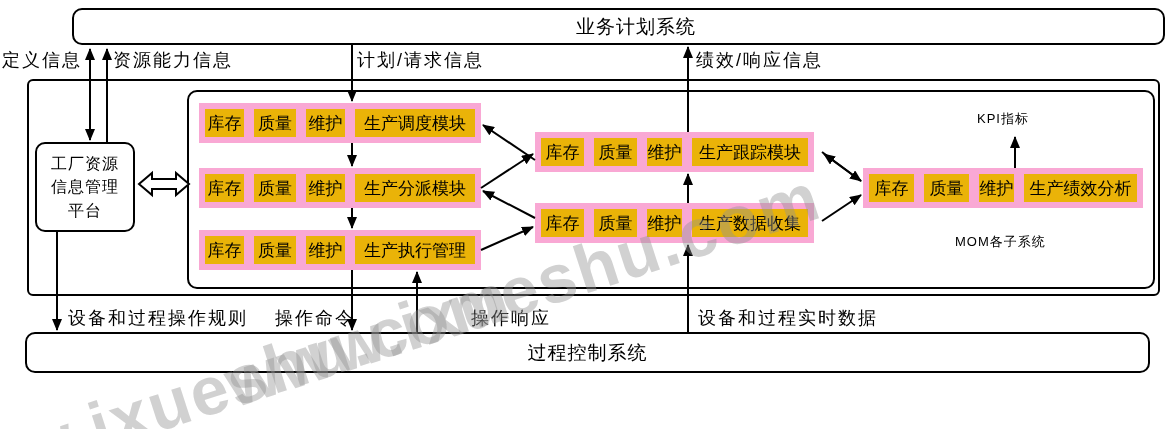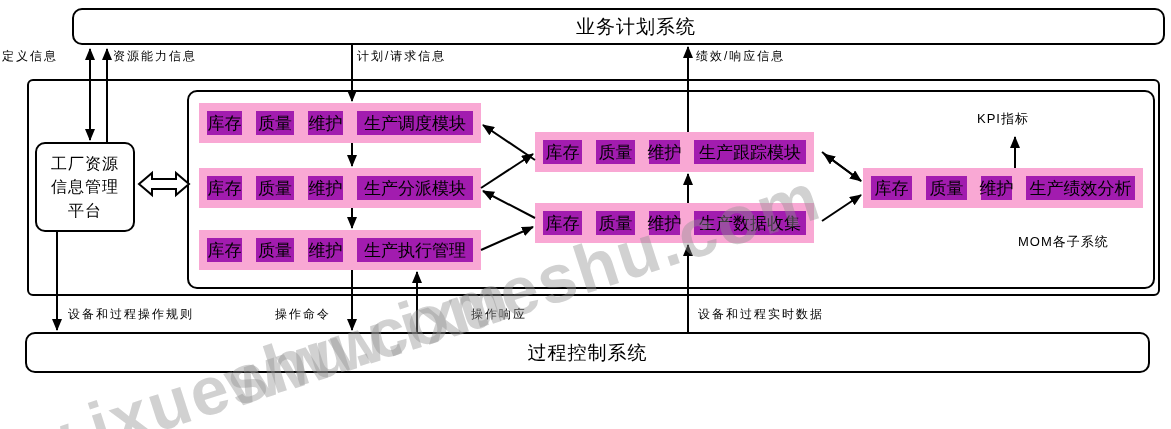--- a/index.html
+++ b/index.html
@@ -5,23 +5,23 @@
   html,body{margin:0;padding:0;background:#fff;}
   #stage{
     position:relative;width:1171px;height:429px;overflow:hidden;background:#fff;
     font-family:"Liberation Sans","DejaVu Sans",sans-serif;color:#000;
   }
   .box{position:absolute;border:2px solid #000;background:#fff;box-sizing:border-box;}
   .rounded{border-radius:10px;}
   .rounded-sm{border-radius:6px;}
   .titlebox{display:flex;align-items:center;justify-content:center;
     font-size:19px;letter-spacing:1px;}
-  .label{position:absolute;font-size:12px;letter-spacing:2px;white-space:nowrap;z-index:4;}
+  .label{position:absolute;font-size:18px;letter-spacing:2px;white-space:nowrap;z-index:4;}
   .row{position:absolute;display:flex;z-index:3;}
-  .cell{border:8px solid #f9a8d4;background:#a21caf;box-sizing:border-box;height:40px;
+  .cell{border:6px solid #f9a8d4;background:#eab308;box-sizing:border-box;height:40px;
     display:flex;align-items:center;justify-content:center;font-size:17px;white-space:nowrap;}
   .cell + .cell{margin-left:-2px;}
   
   .gl .cell:nth-child(1){width:51px}.gl .cell:nth-child(2){width:54px}
   .gl .cell:nth-child(3){width:51px}.gl .cell:nth-child(4){width:132px}
   .gm .cell:nth-child(1){width:55px}.gm .cell:nth-child(2){width:55px}
   .gm .cell:nth-child(3){width:47px}.gm .cell:nth-child(4){width:128px}
   .gr .cell:nth-child(1){width:57px}.gr .cell:nth-child(2){width:57px}
   .gr .cell:nth-child(3){width:47px}.gr .cell:nth-child(4){width:125px}
   #platform-box{display:flex;flex-direction:column;align-items:center;justify-content:center;
@@ -100,21 +100,21 @@
   <div class="label" style="left:113px;top:48px;">资源能力信息</div>
   <div class="label" style="left:357px;top:48px;">计划/请求信息</div>
   <div class="label" style="left:696px;top:48px;">绩效/响应信息</div>
 
   <div class="label" style="left:68px;top:306px;">设备和过程操作规则</div>
   <div class="label" style="left:275px;top:306px;">操作命令</div>
   <div class="label" style="left:427px;top:306px;margin-left:44px;">操作响应</div>
   <div class="label" style="left:698px;top:306px;">设备和过程实时数据</div>
 
   <div class="sidetext" style="left:977px;top:110px;">KPI指标</div>
-  <div class="sidetext" style="left:1018px;top:233px;">MOM各子系统</div>
+  <div class="sidetext" style="left:955px;top:233px;">MOM各子系统</div>
 
   <svg id="overlay" width="1171" height="429" viewBox="0 0 1171 429">
     <defs>
       <marker id="ah" markerUnits="userSpaceOnUse" markerWidth="12" markerHeight="10" refX="11" refY="5" orient="auto">
         <path d="M0,0 L12,5 L0,10 Z" fill="#000"></path>
       </marker>
     </defs>
     <g stroke="#000" stroke-width="2" fill="none">
 
       <line x1="90" y1="140" x2="90" y2="49" marker-end="url(#ah)"></line>

